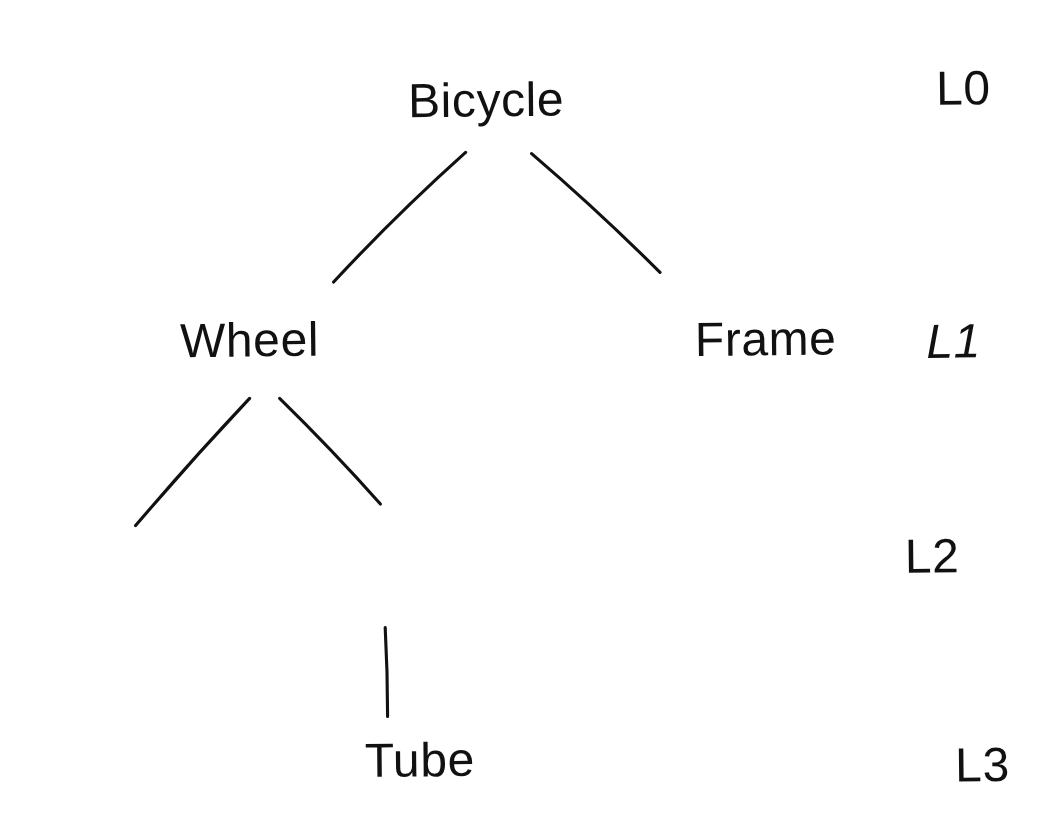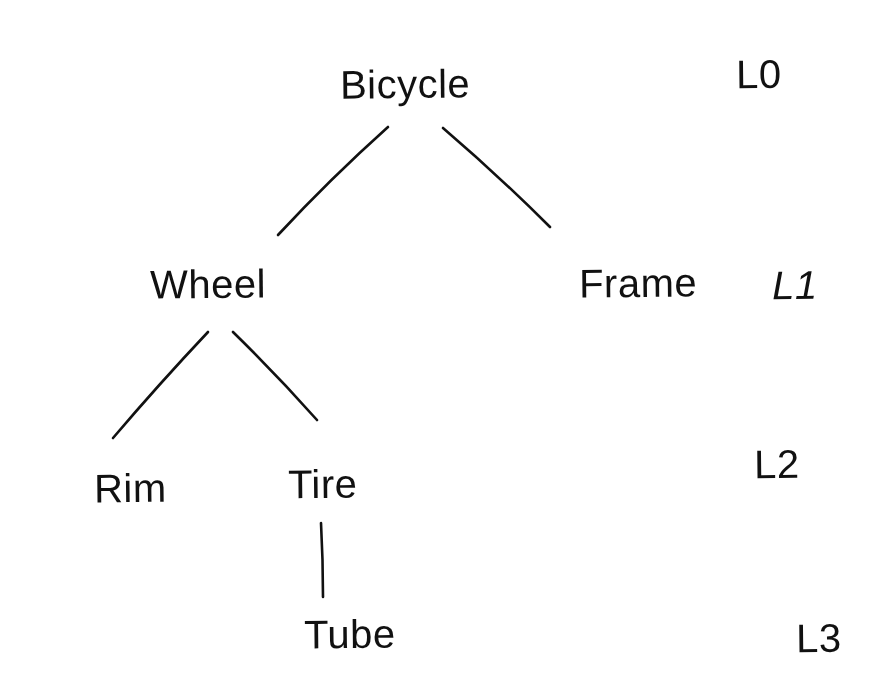--- a/index.html
+++ b/index.html
@@ -39,43 +39,41 @@
     transform: rotate(-0.6deg);
   }
   
   .n-bicycle { left: 340px; top: 64px; }
   .n-wheel   { left: 150px; top: 264px; }
   .n-frame   { left: 579px; top: 263px; }
   .n-rim     { left: 94px;  top: 468px; }
   .n-tire    { left: 288px; top: 464px; }
   .n-tube    { left: 262px; top: 614px; margin-left: 42px; }
   
-  .lv-0 { left: 736px; top: 54px; }
+  .lv-0 { left: 780px; top: 54px; }
   .lv-1 { left: 772px; top: 265px; font-style: italic; }
   .lv-2 { left: 754px; top: 444px; }
   .lv-3 { left: 772px; top: 618px; margin-left: 24px; }
 </style>
 </head>
 <body>
 
 <div class="canvas">
 
   <svg class="edges" viewBox="0 0 870 690" xmlns="http://www.w3.org/2000/svg">
     <path d="M388 127 Q330 179 278 235"></path>
     <path d="M443 128 Q499 176 550 227"></path>
     <path d="M208 332 Q159 384 113 438"></path>
     <path d="M233 332 Q277 375 317 420"></path>
     <path d="M321 523 Q323 560 323 597"></path>
   </svg>
 
   <div class="node n-bicycle">Bicycle</div>
   <div class="node n-wheel">Wheel</div>
   <div class="node n-frame">Frame</div>
-  <div class="node n-rim">Rim</div>
-  <div class="node n-tire">Tire</div>
   <div class="node n-tube">Tube</div>
 
   <div class="level-label lv-0">L0</div>
   <div class="level-label lv-1">L1</div>
   <div class="level-label lv-2">L2</div>
   <div class="level-label lv-3">L3</div>
 
 </div>
 
 </body></html>

